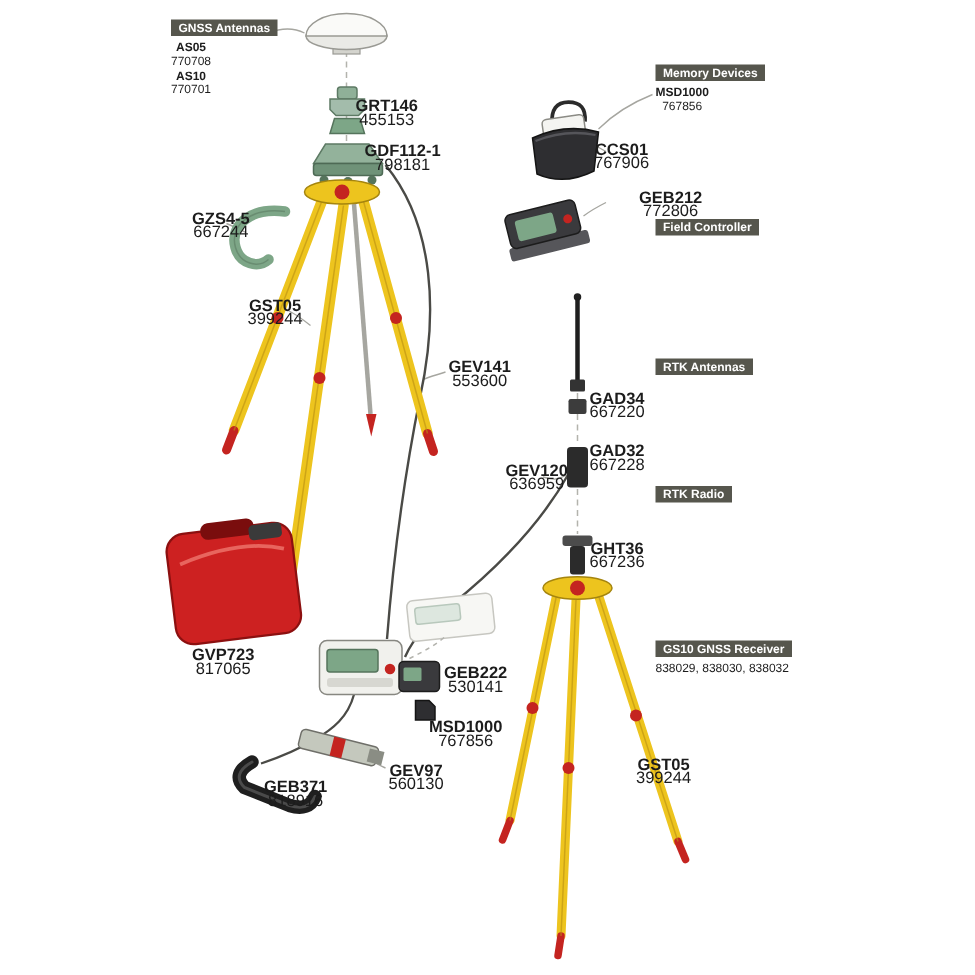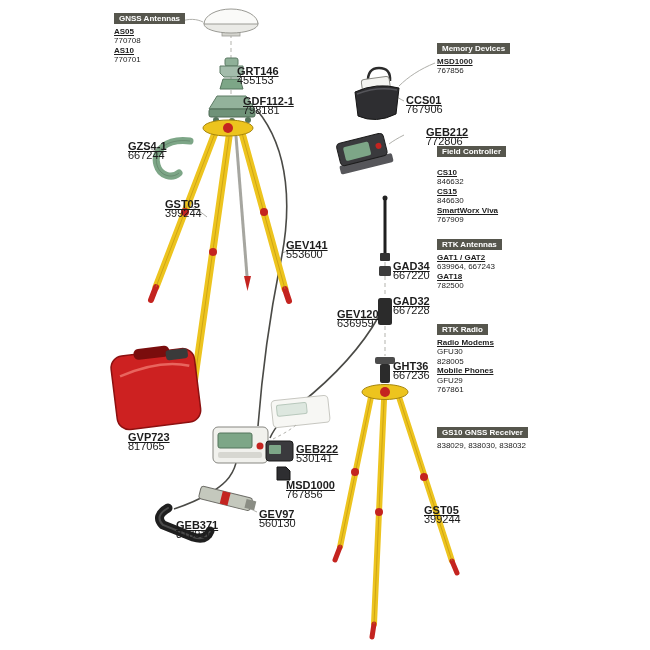--- a/index.html
+++ b/index.html
@@ -1,17 +1,17 @@
 <!DOCTYPE html>
 <html style="--badge-bg: #56564d;"><head>
 <meta charset="utf-8">
 <style>
   * { box-sizing: border-box; }
   html, body { margin: 0; padding: 0; background: #ffffff; font-family: "Liberation Sans", sans-serif; }
-  #canvas { position: relative; width: 650px; height: 650px; background: #ffffff; overflow: hidden; }
+  #canvas { position: relative; width: 650px; height: 650px; background: #ffffff; overflow: hidden; text-align: center; }
   svg.layer { position: absolute; left: 0; top: 0; }
   .badge {
     position: absolute;
     background: var(--badge-bg, #56564d);
     color: #ffffff;
     font-size: 8px;
     font-weight: bold;
     line-height: 11px;
     padding: 0 5px;
     white-space: nowrap;
@@ -25,21 +25,21 @@
   }
   .slist span { display: block; }
   .plabel {
     position: absolute;
     font-size: 11px;
     line-height: 9px;
     color: #1c1c1c;
     white-space: nowrap;
   }
   .plabel span { display: block; }
-  .b { font-weight: bold; text-decoration: underline; }
+  .b { font-weight: bold; }
 </style>
 </head>
 <body>
 
 <div id="canvas">
 
   <svg class="layer" width="650" height="650" viewBox="0 0 650 650">
 
     <g stroke="#b3b3ad" stroke-width="1" stroke-dasharray="4 3" fill="none">
       <path d="M231 34 V122"></path>
@@ -207,73 +207,51 @@
     <span>770701</span>
   </div>
 
   <div class="badge" style="left:437px;top:43px">Memory Devices</div>
   <div class="slist" style="left:437px;top:57px">
     <span class="b">MSD1000</span>
     <span>767856</span>
   </div>
 
   <div class="badge" style="left:437px;top:146px">Field Controller</div>
-  <div class="slist" style="left:437px;top:168px">
-    <span class="b">CS10</span>
-    <span>846632</span>
-    <span class="b">CS15</span>
-    <span>846630</span>
-    <span class="b">SmartWorx Viva</span>
-    <span>767909</span>
-  </div>
 
   <div class="badge" style="left:437px;top:239px">RTK Antennas</div>
-  <div class="slist" style="left:437px;top:253px">
-    <span class="b">GAT1 / GAT2</span>
-    <span>639964, 667243</span>
-    <span class="b">GAT18</span>
-    <span>782500</span>
-  </div>
 
   <div class="badge" style="left:437px;top:324px">RTK Radio</div>
-  <div class="slist" style="left:437px;top:338px">
-    <span class="b">Radio Modems</span>
-    <span>GFU30</span>
-    <span>828005</span>
-    <span class="b">Mobile Phones</span>
-    <span>GFU29</span>
-    <span>767861</span>
-  </div>
 
   <div class="badge" style="left:437px;top:427px">GS10 GNSS Receiver</div>
   <div class="slist" style="left:437px;top:441px">
     <span>838029, 838030, 838032</span>
   </div>
 
   <div class="plabel" style="left:237px;top:67px">
     <span class="b">GRT146</span>
     <span>455153</span>
   </div>
 
   <div class="plabel" style="left:243px;top:97px">
     <span class="b">GDF112-1</span>
     <span>798181</span>
   </div>
 
   <div class="plabel" style="left:128px;top:142px">
-    <span class="b">GZS4-1</span>
+    <span class="b">GZS4-5</span>
     <span>667244</span>
   </div>
 
   <div class="plabel" style="left:165px;top:200px">
     <span class="b">GST05</span>
     <span>399244</span>
   </div>
 
-  <div class="plabel" style="left:286px;top:241px">
+  <div class="plabel" style="left:299px;top:241px">
     <span class="b">GEV141</span>
     <span>553600</span>
   </div>
 
   <div class="plabel" style="left:337px;top:310px">
     <span class="b">GEV120</span>
     <span>636959</span>
   </div>
 
   <div class="plabel" style="left:393px;top:262px">
@@ -314,21 +292,21 @@
   <div class="plabel" style="left:176px;top:521px">
     <span class="b">GEB371</span>
     <span>818916</span>
   </div>
 
   <div class="plabel" style="left:424px;top:506px">
     <span class="b">GST05</span>
     <span>399244</span>
   </div>
 
-  <div class="plabel" style="left:406px;top:96px">
+  <div class="plabel" style="left:396px;top:96px">
     <span class="b">CCS01</span>
     <span>767906</span>
   </div>
 
   <div class="plabel" style="left:426px;top:128px">
     <span class="b">GEB212</span>
     <span>772806</span>
   </div>
 
 </div>

